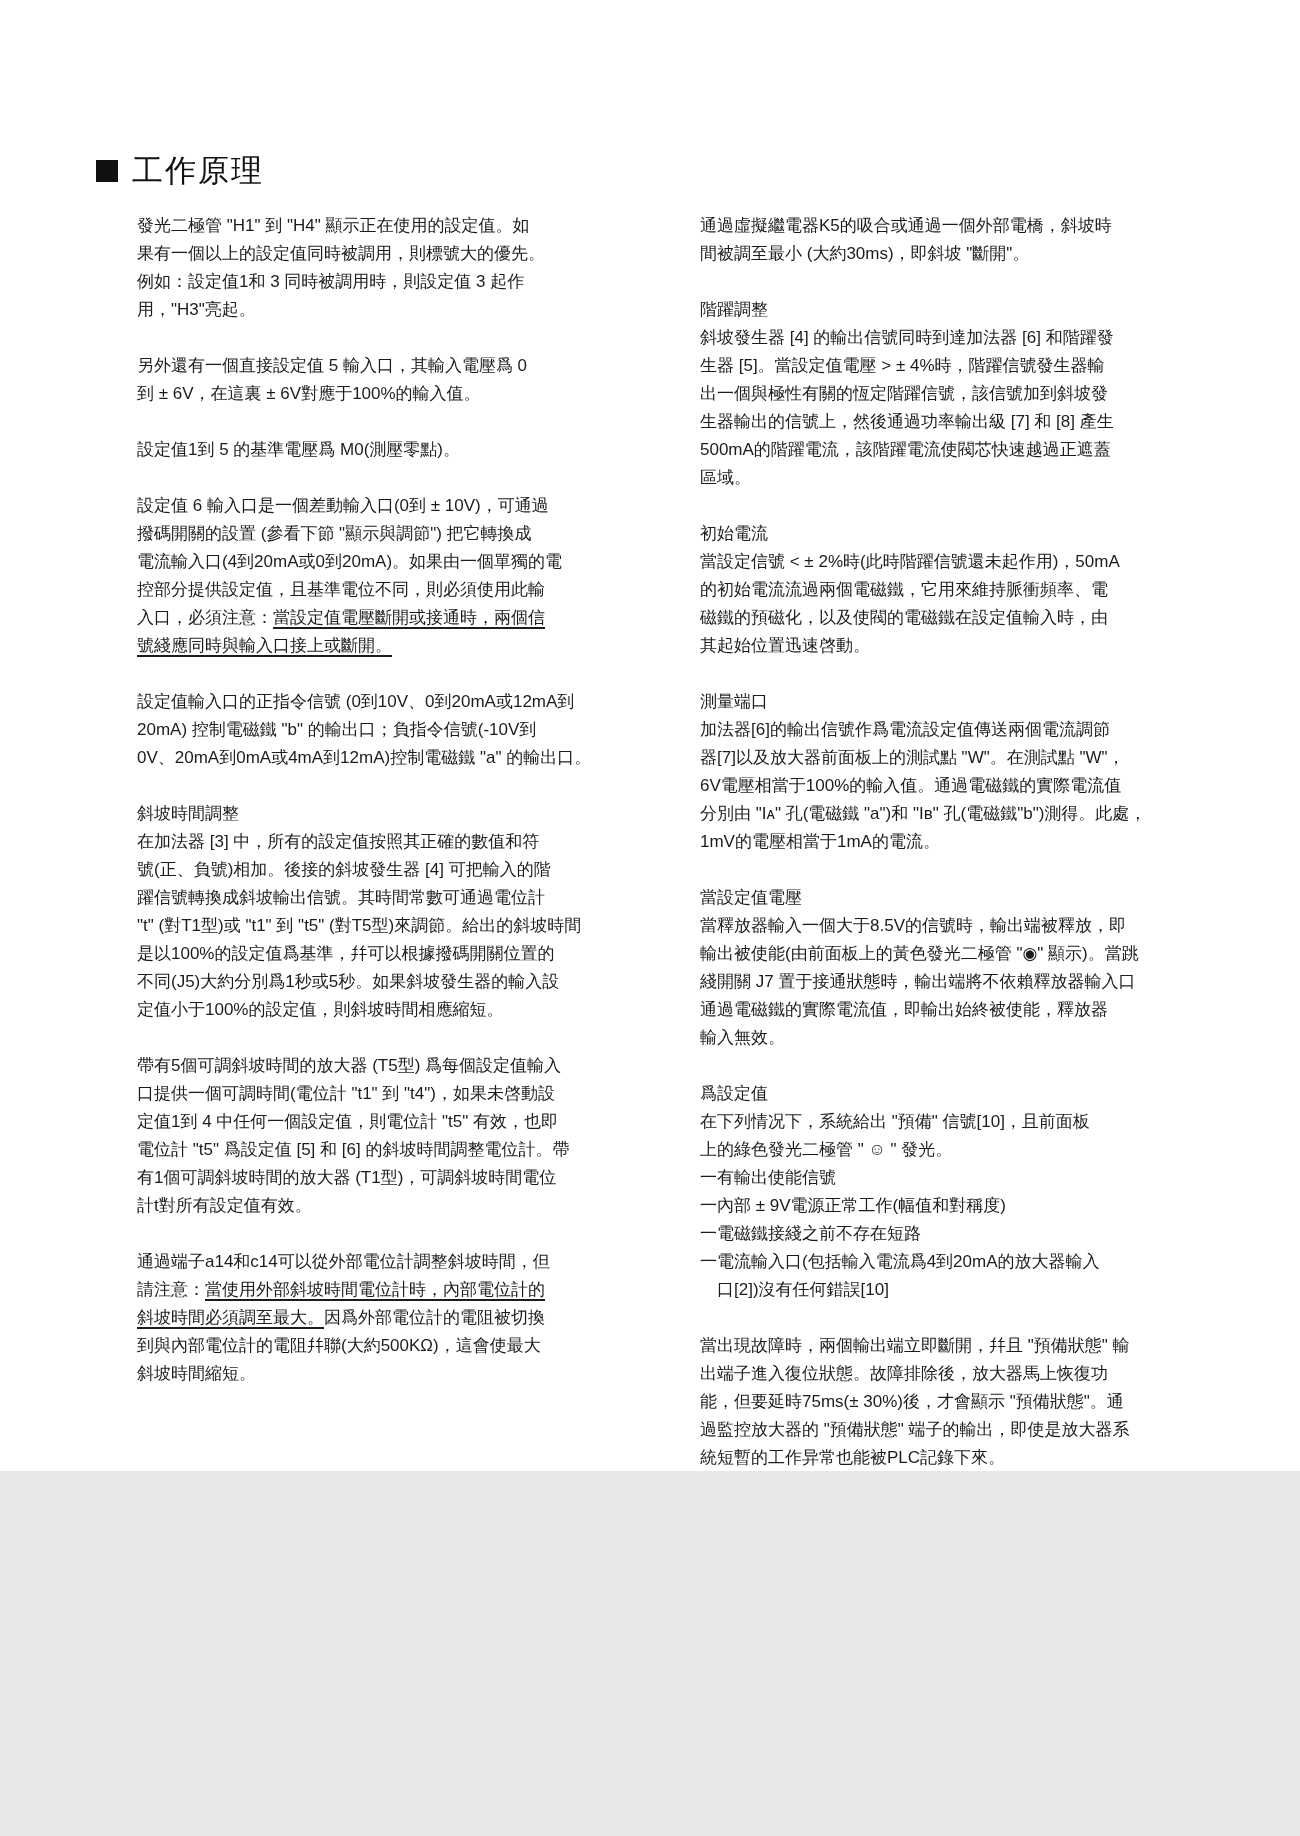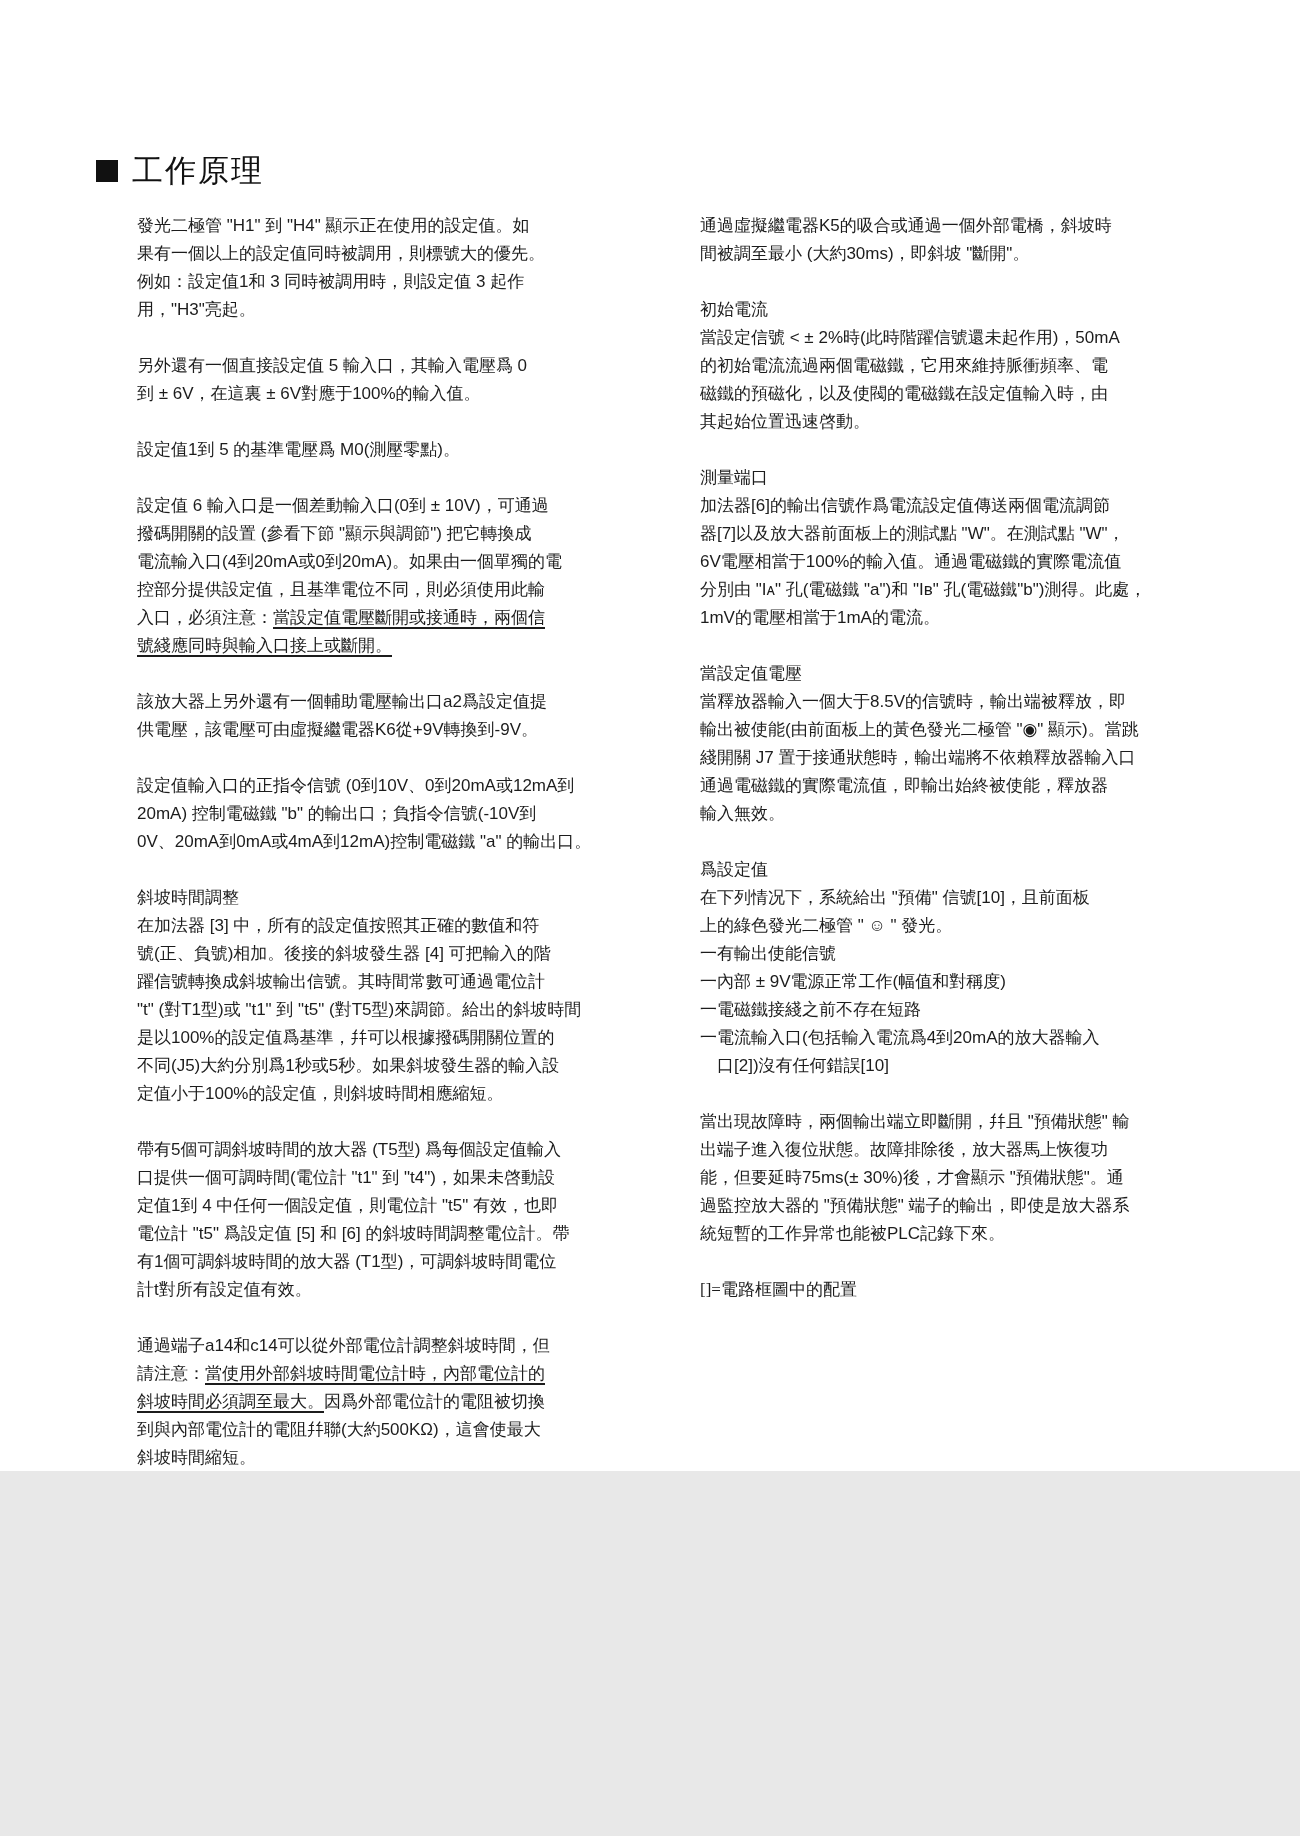--- a/index.html
+++ b/index.html
@@ -43,22 +43,20 @@
 用，"H3"亮起。</p>
     <p class="para">另外還有一個直接設定值 5 輸入口，其輸入電壓爲 0
 到 ± 6V，在這裏 ± 6V對應于100%的輸入值。</p>
     <p class="para">設定值1到 5 的基準電壓爲 M0(測壓零點)。</p>
     <p class="para"><span>設定值 6 輸入口是一個差動輸入口(0到 ± 10V)，可通過
 撥碼開關的設置 (參看下節 "顯示與調節") 把它轉換成
 電流輸入口(4到20mA或0到20mA)。如果由一個單獨的電
 控部分提供設定值，且基準電位不同，則必須使用此輸
 入口，必須注意：</span><span class="u">當設定值電壓斷開或接通時，兩個信
 號綫應同時與輸入口接上或斷開。</span></p>
-    <p class="para">該放大器上另外還有一個輔助電壓輸出口a2爲設定值提
-供電壓，該電壓可由虛擬繼電器K6從+9V轉換到-9V。</p>
     <p class="para">設定值輸入口的正指令信號 (0到10V、0到20mA或12mA到
 20mA) 控制電磁鐵 "b" 的輸出口；負指令信號(-10V到
 0V、20mA到0mA或4mA到12mA)控制電磁鐵 "a" 的輸出口。</p>
     <div>
       <div class="sec-h">斜坡時間調整</div>
       <p class="para">在加法器 [3] 中，所有的設定值按照其正確的數值和符
 號(正、負號)相加。後接的斜坡發生器 [4] 可把輸入的階
 躍信號轉換成斜坡輸出信號。其時間常數可通過電位計
 "t" (對T1型)或 "t1" 到 "t5" (對T5型)來調節。給出的斜坡時間
 是以100%的設定值爲基準，幷可以根據撥碼開關位置的
@@ -74,20 +72,29 @@
     <p class="para"><span>通過端子a14和c14可以從外部電位計調整斜坡時間，但
 請注意：</span><span class="u">當使用外部斜坡時間電位計時，內部電位計的
 斜坡時間必須調至最大。</span><span>因爲外部電位計的電阻被切換
 到與內部電位計的電阻幷聯(大約500KΩ)，這會使最大
 斜坡時間縮短。</span></p>
   </section>
 
   <section class="col right">
     <p class="para">通過虛擬繼電器K5的吸合或通過一個外部電橋，斜坡時
 間被調至最小 (大約30ms)，即斜坡 "斷開"。</p>
+    <div>
+      <div class="sec-h">階躍調整</div>
+      <p class="para">斜坡發生器 [4] 的輸出信號同時到達加法器 [6] 和階躍發
+生器 [5]。當設定值電壓 &gt; ± 4%時，階躍信號發生器輸
+出一個與極性有關的恆定階躍信號，該信號加到斜坡發
+生器輸出的信號上，然後通過功率輸出級 [7] 和 [8] 產生
+500mA的階躍電流，該階躍電流使閥芯快速越過正遮蓋
+區域。</p>
+    </div>
     <div>
       <div class="sec-h">初始電流</div>
       <p class="para">當設定信號 &lt; ± 2%時(此時階躍信號還未起作用)，50mA
 的初始電流流過兩個電磁鐵，它用來維持脈衝頻率、電
 磁鐵的預磁化，以及使閥的電磁鐵在設定值輸入時，由
 其起始位置迅速啓動。</p>
     </div>
     <div>
       <div class="sec-h">測量端口</div>
       <p class="para">加法器[6]的輸出信號作爲電流設定值傳送兩個電流調節

